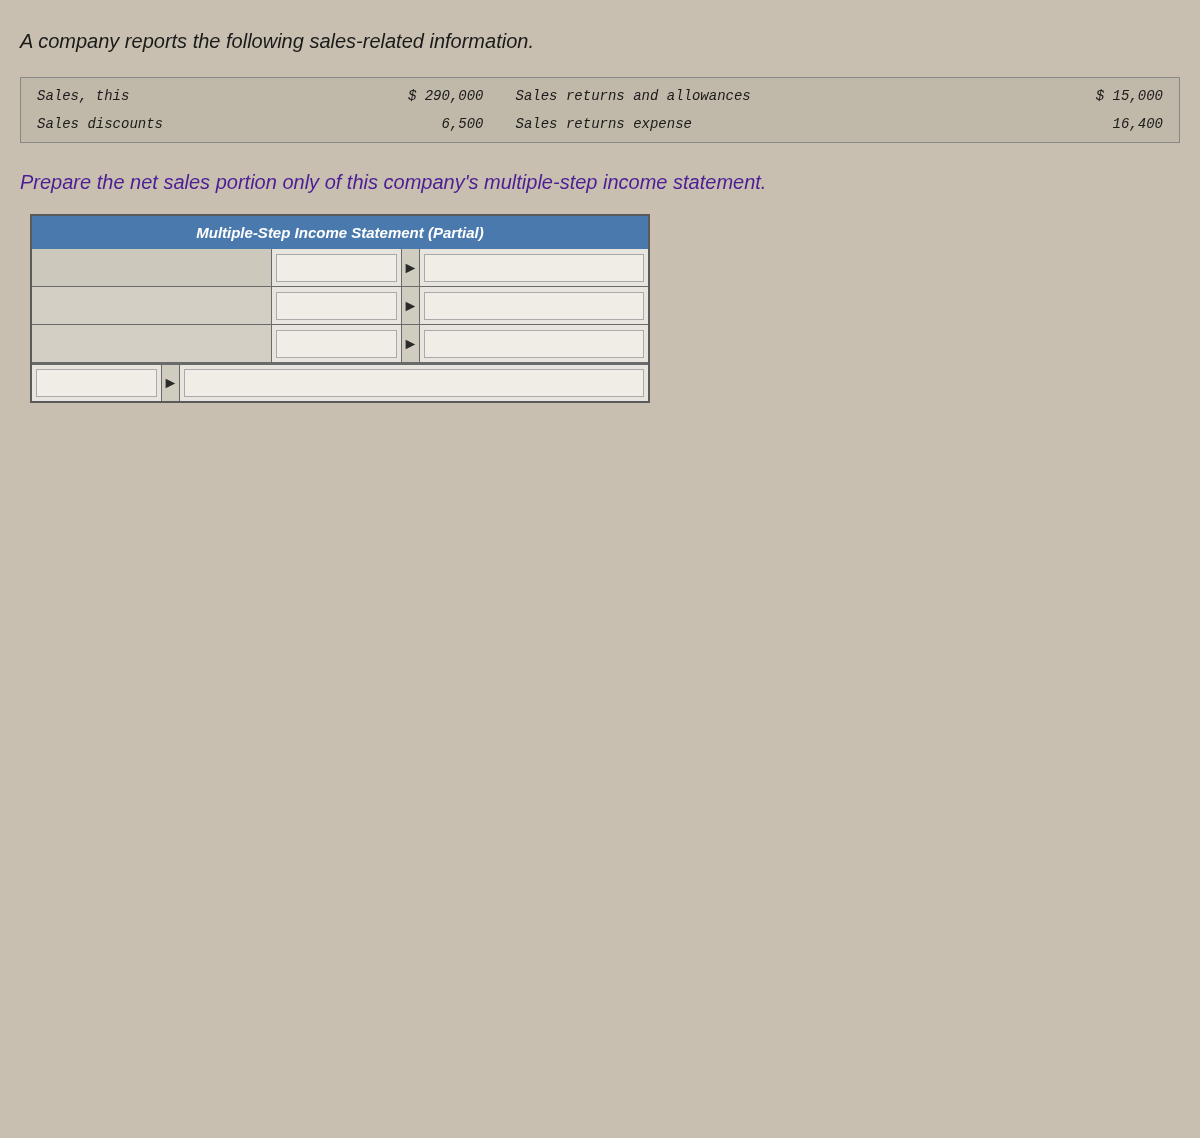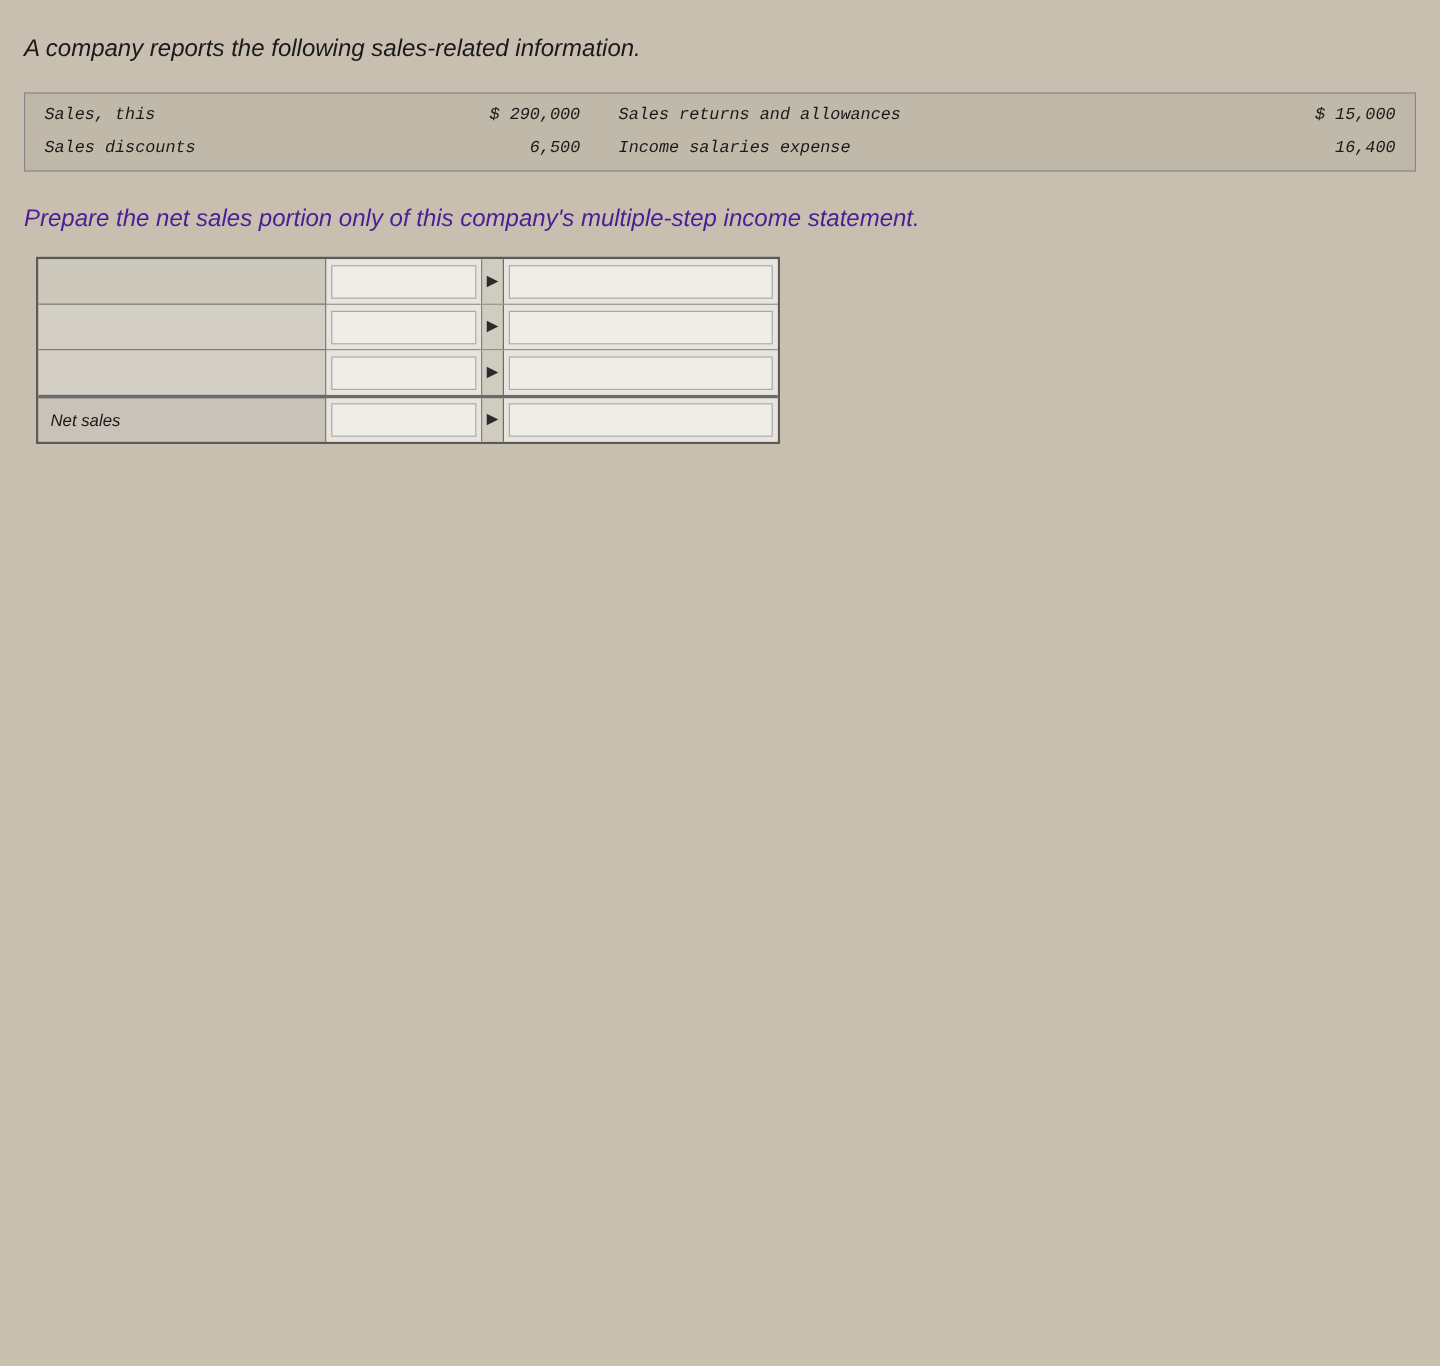--- a/index.html
+++ b/index.html
@@ -186,30 +186,31 @@
     <tbody>
       <tr>
         <td class="label-col">Sales, this</td>
         <td class="amount-col">$ 290,000</td>
         <td class="right-label-col">Sales returns and allowances</td>
         <td class="right-amount-col">$ 15,000</td>
       </tr>
       <tr>
         <td class="label-col">Sales discounts</td>
         <td class="amount-col">6,500</td>
-        <td class="right-label-col">Income salaries expense</td>
+        <td class="right-label-col">Sales returns expense</td>
         <td class="right-amount-col">16,400</td>
       </tr>
     </tbody>
   </table>
 </div>
 
 <p class="instruction-text">Prepare the net sales portion only of this company's multiple-step income statement.</p>
 
 <div class="income-statement-container">
+  <div class="income-statement-header">Multiple-Step Income Statement (Partial)</div>
 
   <div class="is-row header-row">
     <div class="is-col-label"></div>
     <div class="is-col-input1">
       <input class="is-input-field" type="text" value="" style="">
     </div>
     <div class="is-col-arrow">
       <span class="arrow-marker">►</span>
     </div>
     <div class="is-col-input2">
@@ -237,21 +238,20 @@
     </div>
     <div class="is-col-arrow">
       <span class="arrow-marker">►</span>
     </div>
     <div class="is-col-input2">
       <input class="is-input-field" type="text" value="" style="">
     </div>
   </div>
 
   <div class="is-row net-sales-row">
-    <div class="is-col-label">Net sales</div>
     <div class="is-col-input1">
       <input class="is-input-field" type="text" value="" style="">
     </div>
     <div class="is-col-arrow">
       <span class="arrow-marker">►</span>
     </div>
     <div class="is-col-input2">
       <input class="is-input-field" type="text" value="" style="">
     </div>
   </div>

